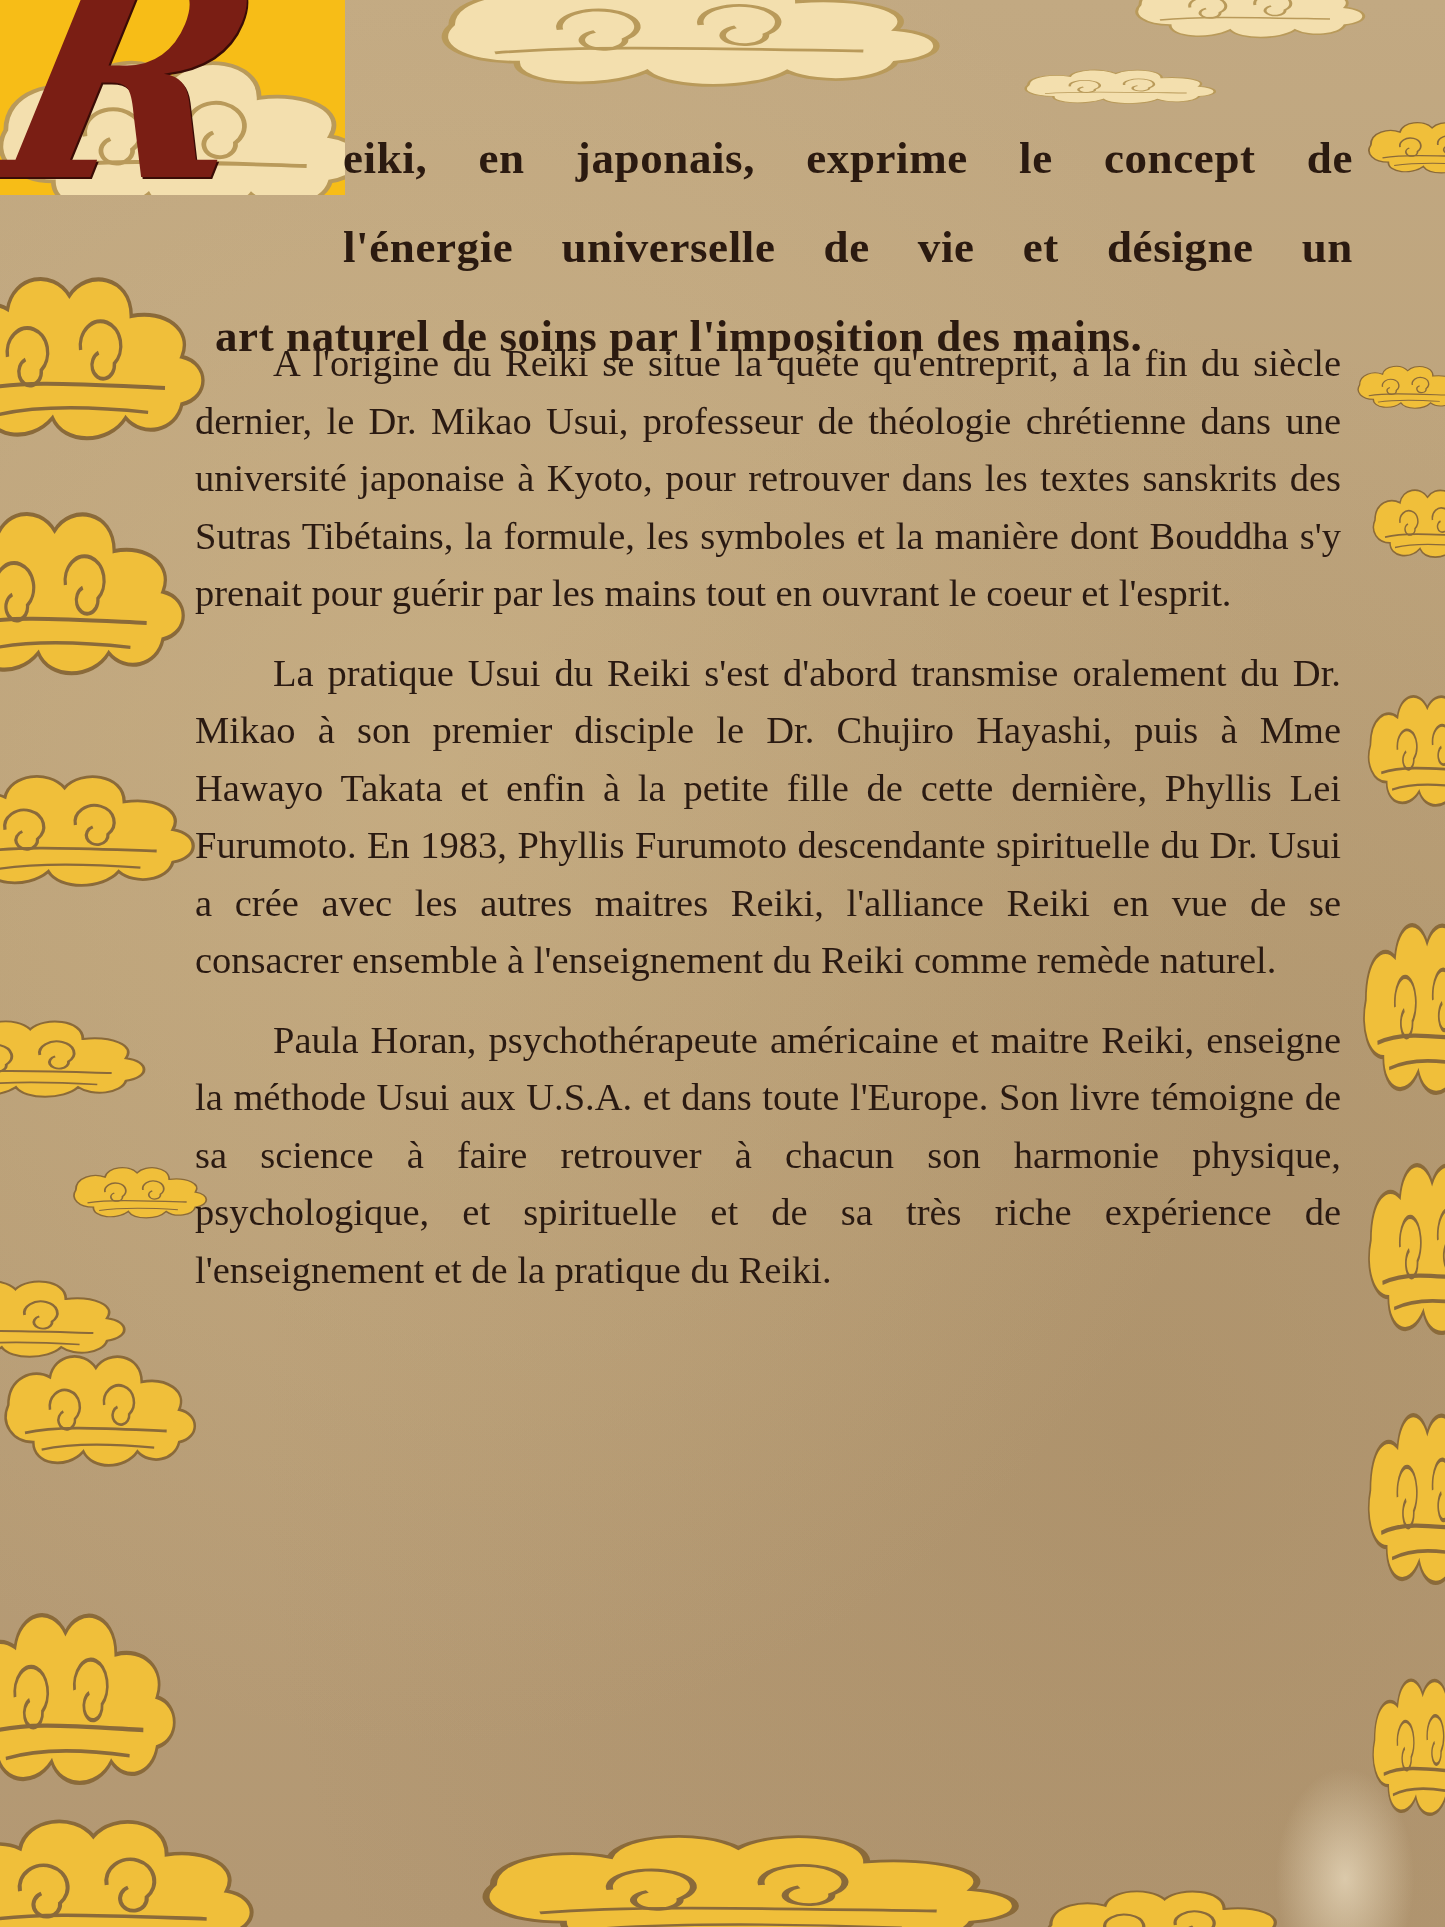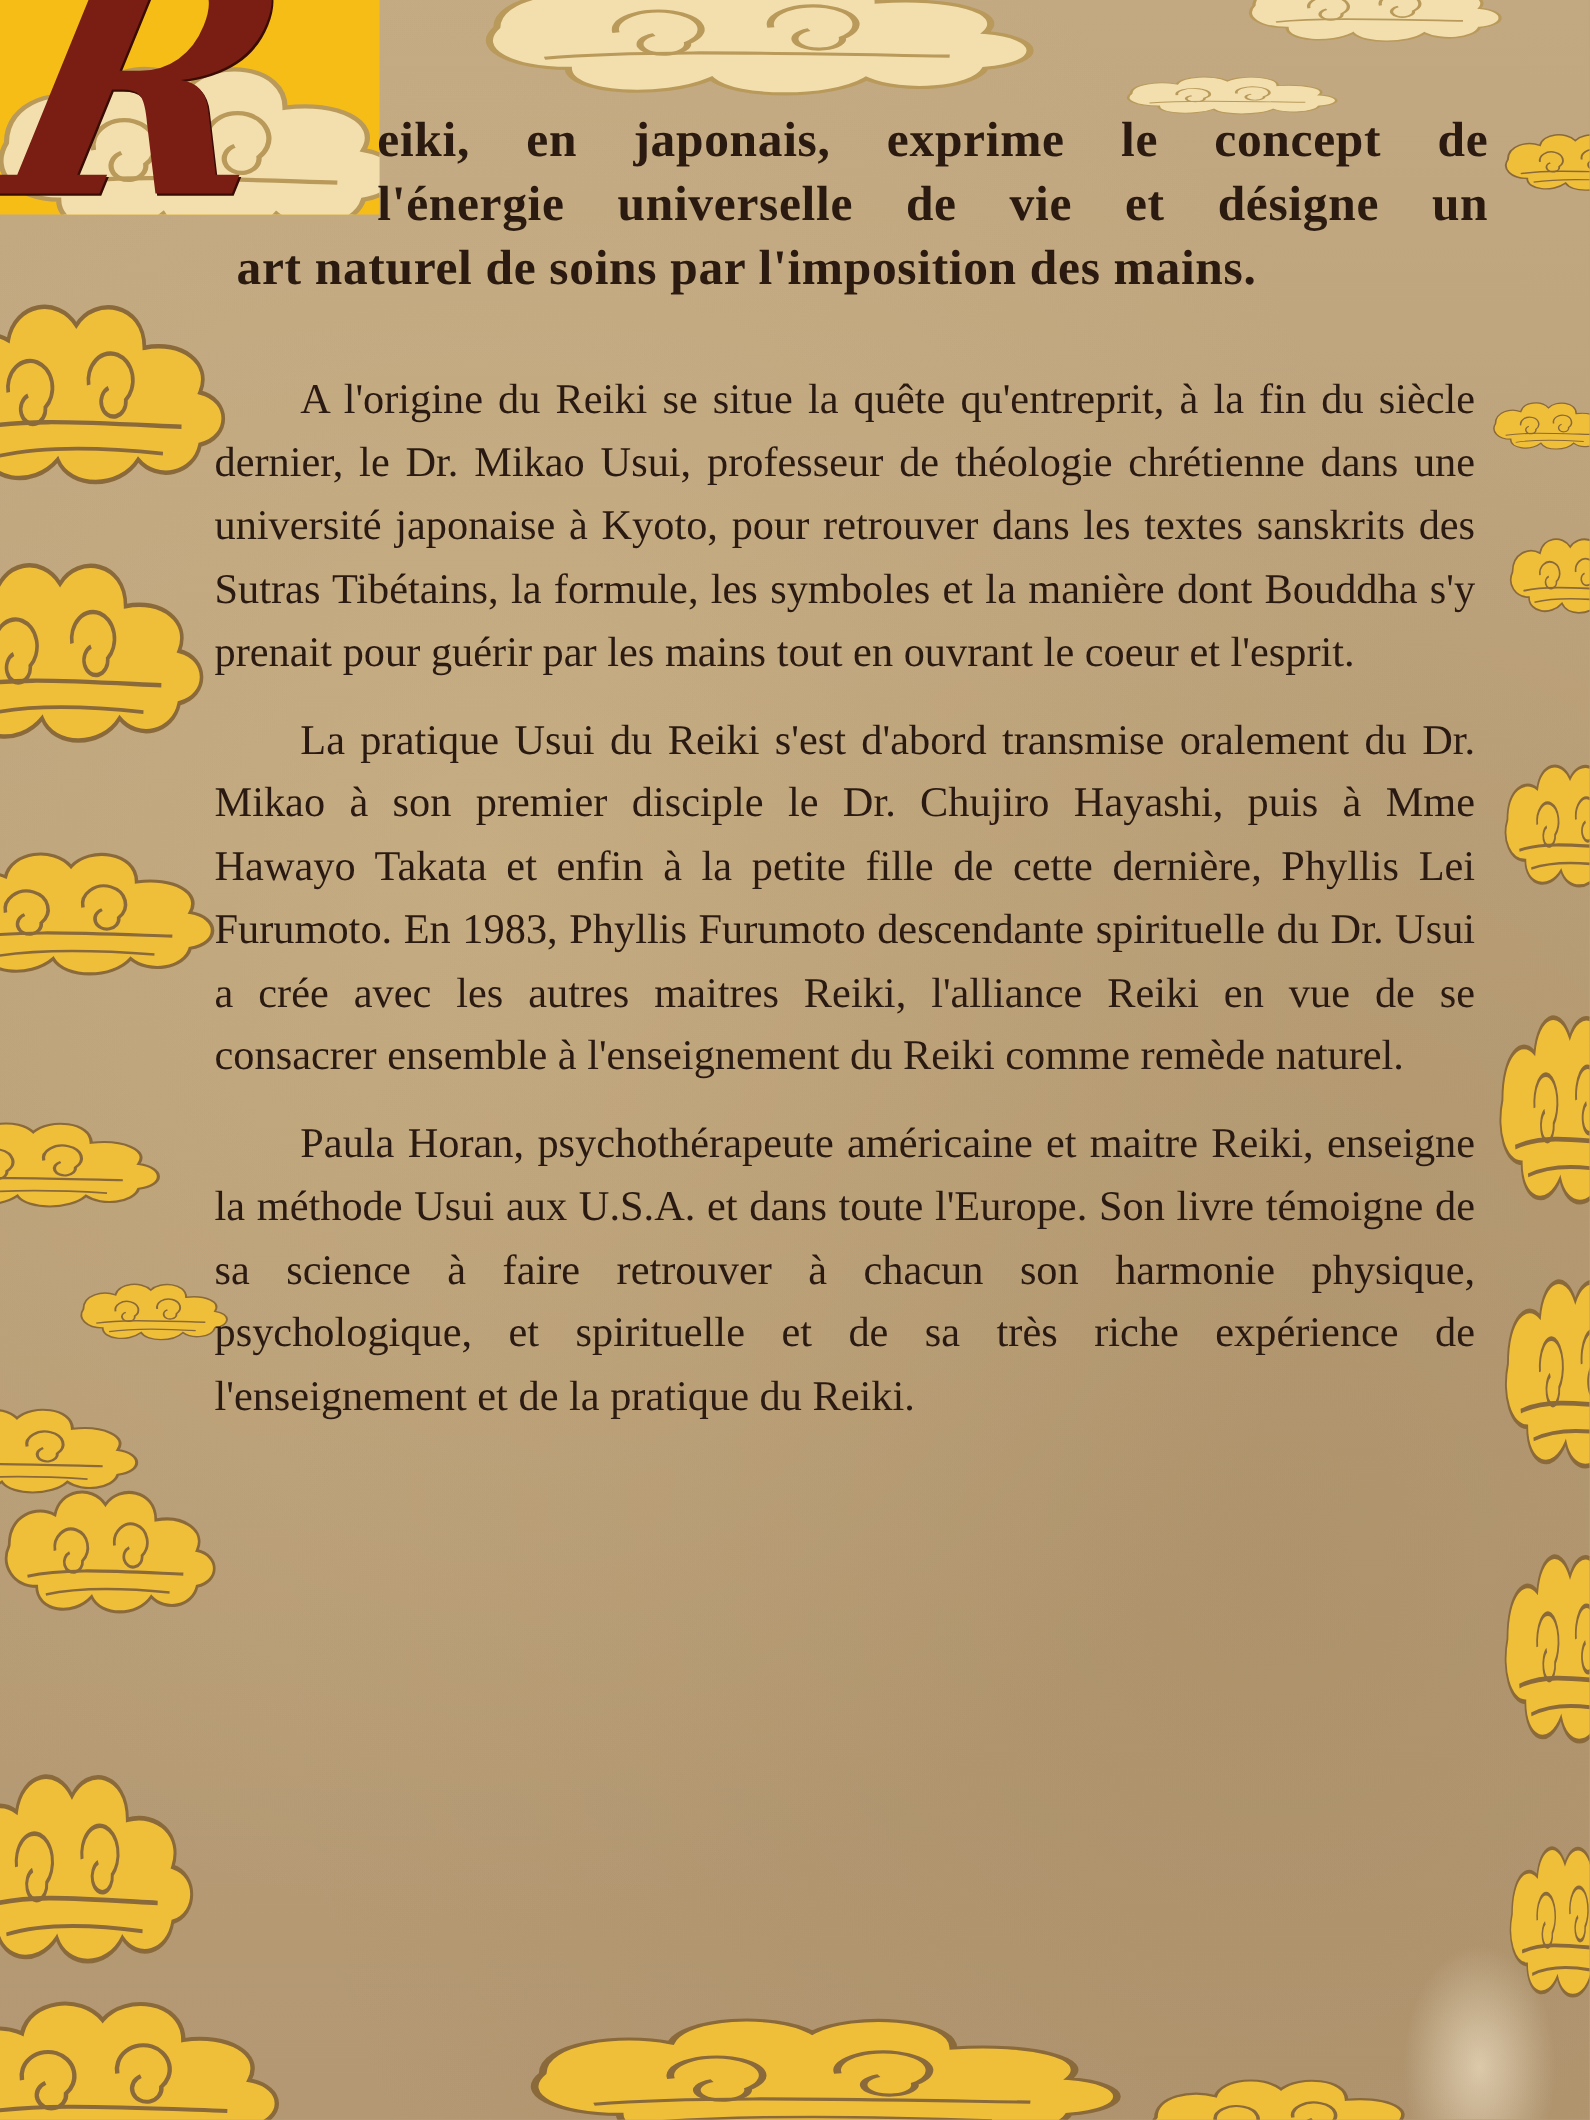--- a/index.html
+++ b/index.html
@@ -66,20 +66,21 @@
     font-weight: bold;
     font-size: 45px;
     line-height: 58px;
     text-align: justify;
     letter-spacing: 0.6px;
   }
   .intro .line {
     display: block;
     text-align: justify;
     text-align-last: justify;
+    margin-top: 31px;
   }
   .intro .line.first { margin-left: 128px; }
   .intro .line.second { margin-left: 128px; }
 
   .body-text {
     position: absolute;
     left: 195px;
     top: 335px;
     width: 1158px;
     font-size: 38.5px;

